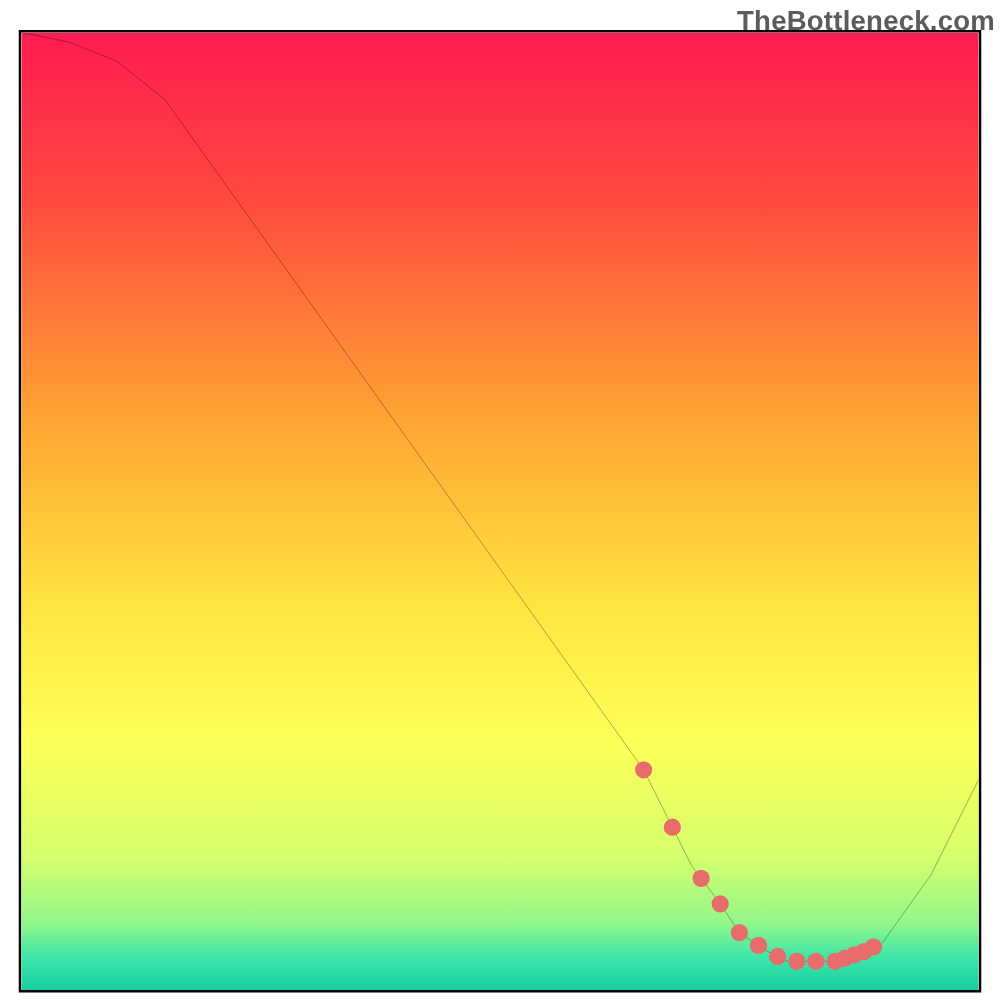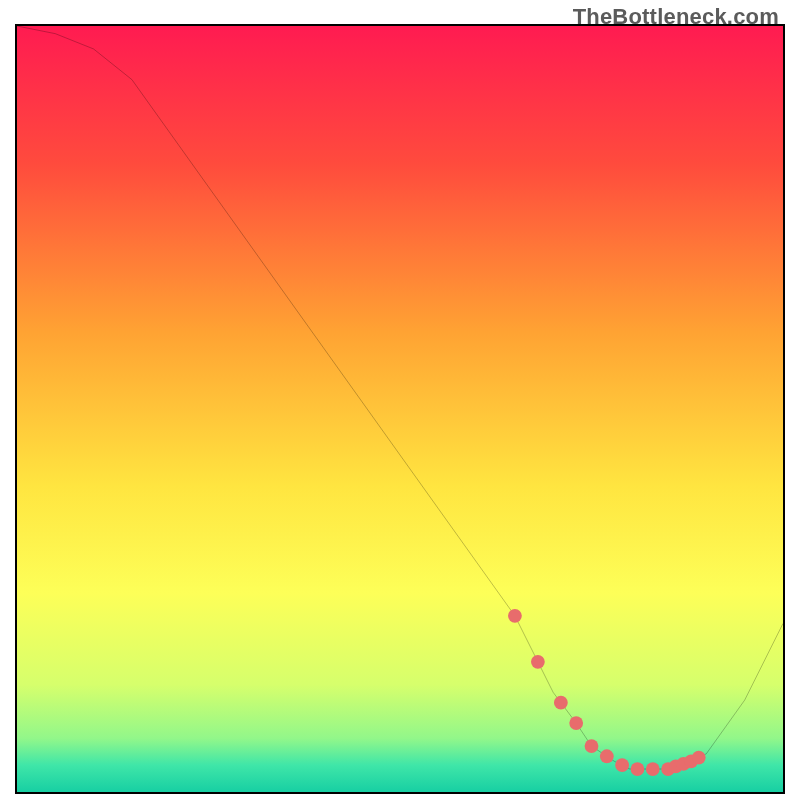--- a/index.html
+++ b/index.html
@@ -12,21 +12,21 @@
     overflow: hidden;
   }
   .stage {
     position: relative;
     width: 800px;
     height: 800px;
   }
   .watermark {
     position: absolute;
     top: 4px;
-    right: 21px;
+    right: 4px;
     font-size: 22px;
     font-weight: 600;
     color: #5b5b5b;
     letter-spacing: 0.2px;
     z-index: 20;
   }
   .plot-wrap {
     position: absolute;
     left: 15px;
     top: 24px;

